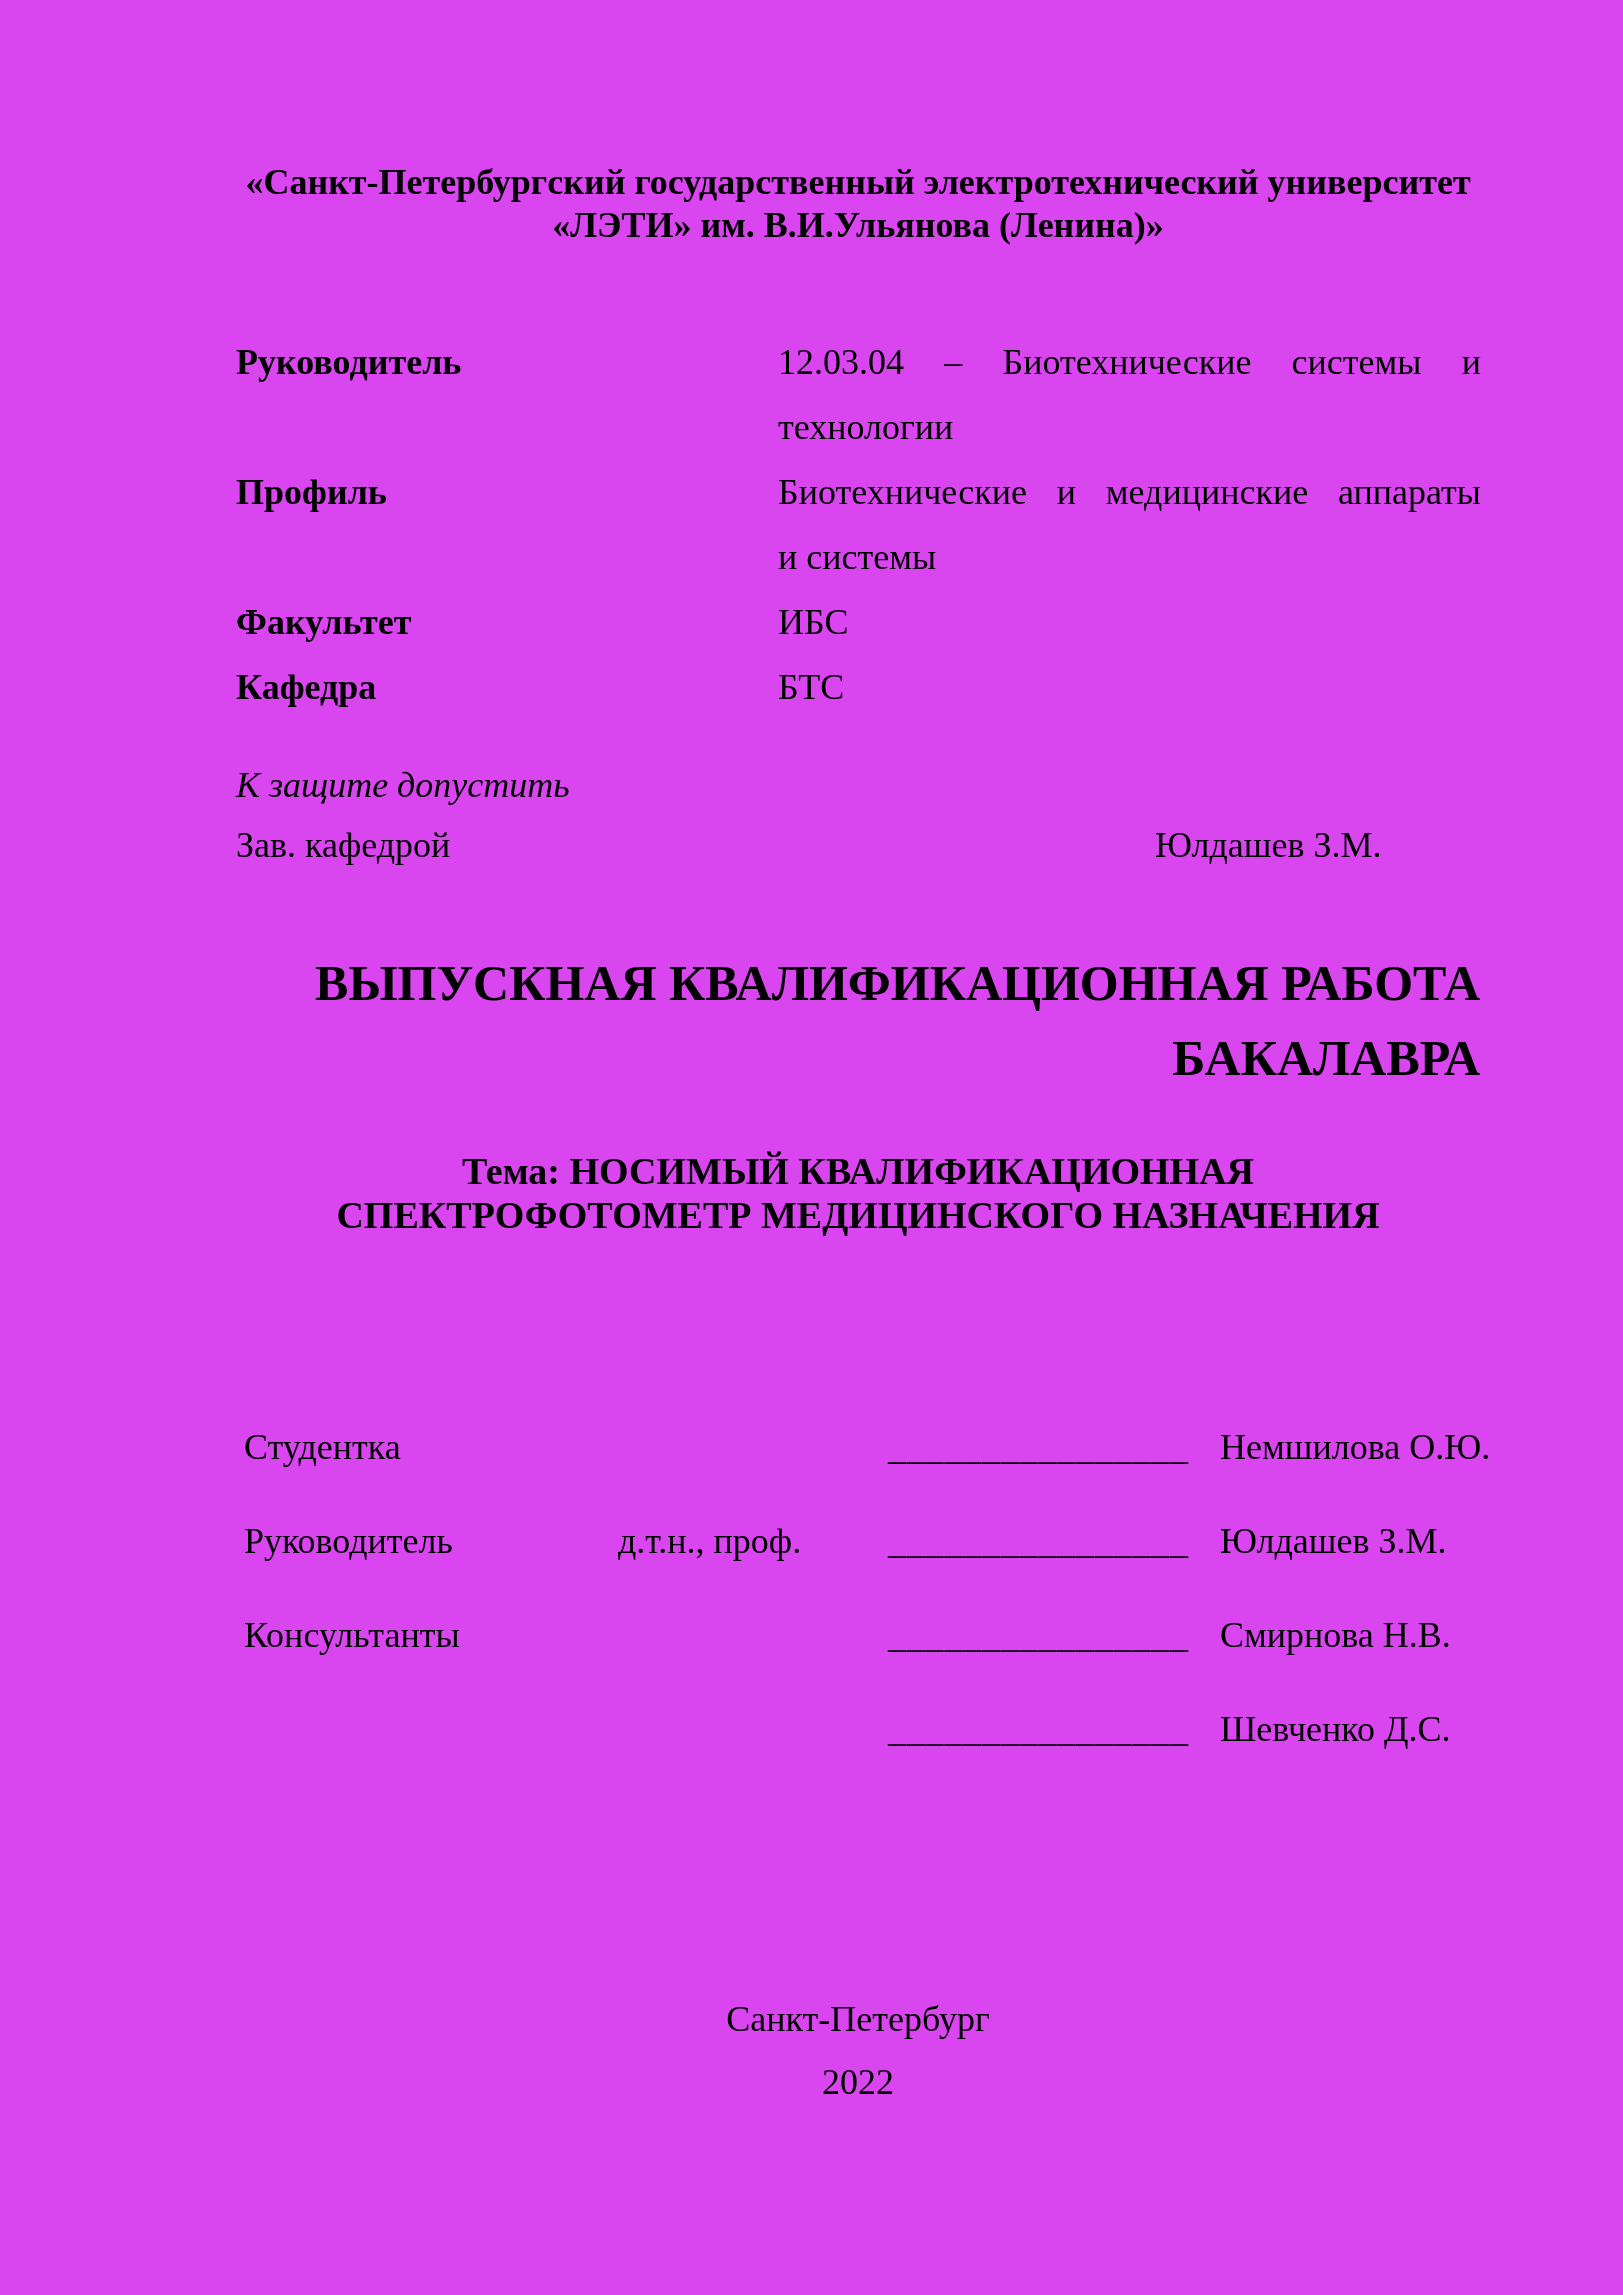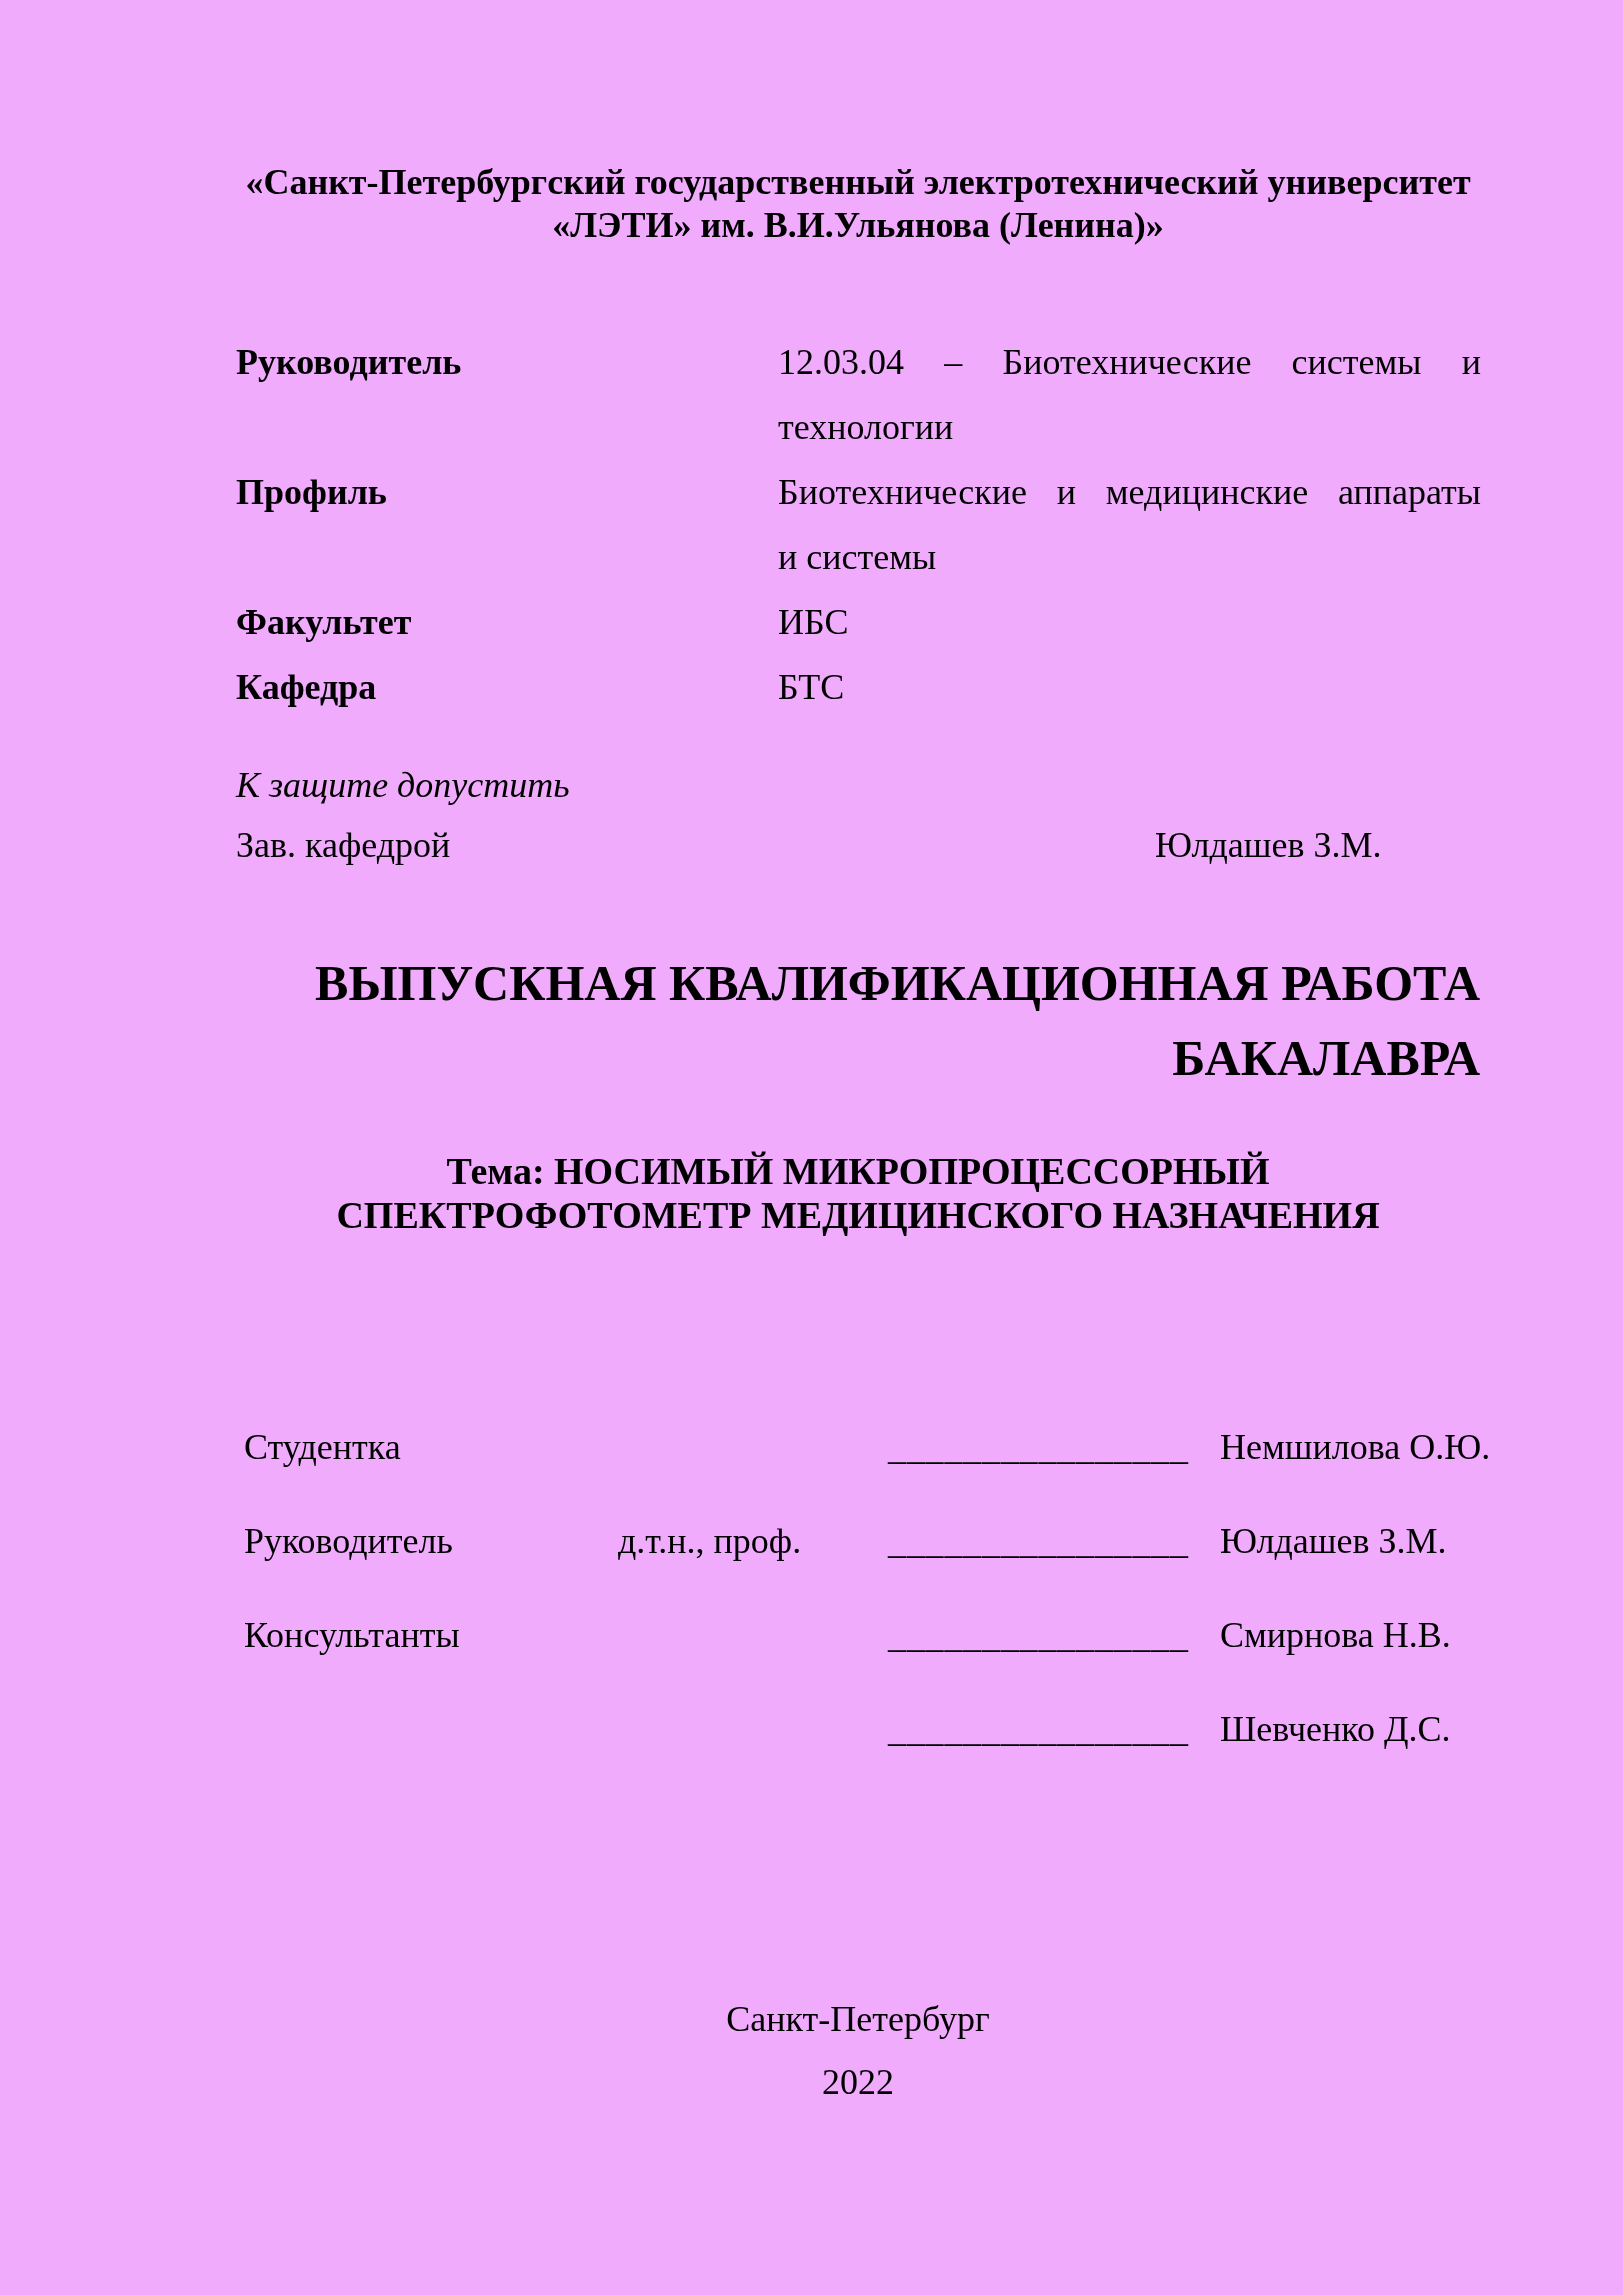--- a/index.html
+++ b/index.html
@@ -1,21 +1,21 @@
 <!DOCTYPE html>
 <html style="font-size:12.6px"><head>
 <meta charset="utf-8">
 <style>
   html, body { margin: 0; padding: 0; background: #888; }
   .page {
     position: relative;
     width: 1623px;
     height: 2295px;
     margin: 0 auto;
-    background: #f0abfc;
+    background: #d946ef;
     color: #000000;
     font-family: "Liberation Serif", serif;
     font-size: 36px;
     overflow: hidden;
   }
   .block { position: absolute; left: 236px; width: 1244px; }
 
   
   .header { top: 161px; text-align: center; font-weight: bold; line-height: 43px; }
   .header div { white-space: nowrap; }
@@ -98,21 +98,21 @@
       <span class="adm-head-name">Юлдашев З.М.</span>
     </div>
   </div>
 
   <div class="block main-title">
     <div>ВЫПУСКНАЯ КВАЛИФИКАЦИОННАЯ РАБОТА</div>
     <div>БАКАЛАВРА</div>
   </div>
 
   <div class="block theme">
-    <div>Тема: НОСИМЫЙ МИКРОПРОЦЕССОРНЫЙ</div>
+    <div>Тема: НОСИМЫЙ КВАЛИФИКАЦИОННАЯ</div>
     <div>СПЕКТРОФОТОМЕТР МЕДИЦИНСКОГО НАЗНАЧЕНИЯ</div>
   </div>
 
   <div class="block signatures">
     <div class="sig-row">
       <span class="sig-role">Студентка</span>
       <span class="sig-line">________________</span>
       <span class="sig-name">Немшилова О.Ю.</span>
     </div>
     <div class="sig-row">

